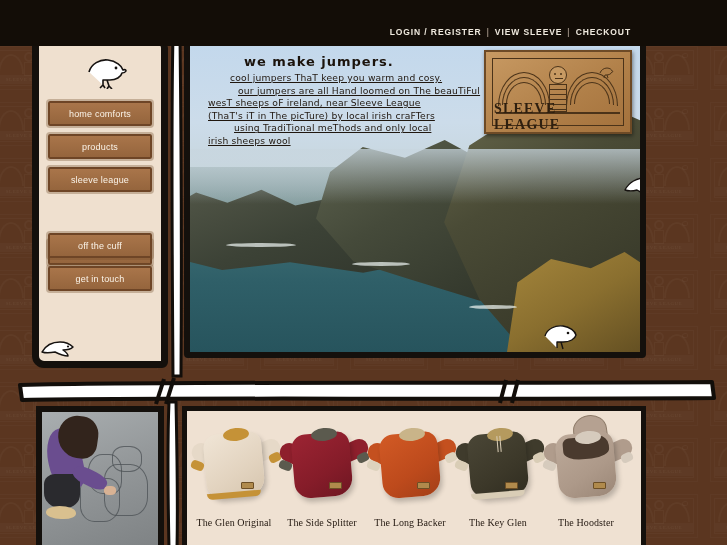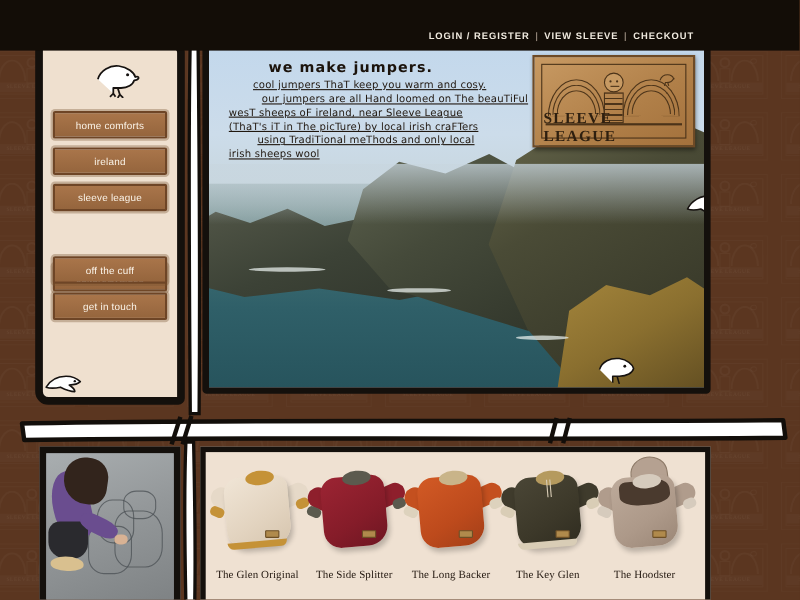--- a/index.html
+++ b/index.html
@@ -1296,21 +1296,21 @@
   <div id="sidebar">
     <svg id="sidebar-bird" viewBox="0 0 46 34">
       <path d="M6 17 C8 9 17 4 25 5 C33 6 39 11 40 15 C42 14 43 15 43 16 C42 18 40 18 39 18 C38 22 33 25 27 25 L20 25 L20 30 M24 25 L26 31 M20 30 L17 33 M20 30 L22 33 M26 31 L24 34 M26 31 L29 34" fill="#ffffff" stroke="#161210" stroke-width="1.6" stroke-linejoin="round"></path>
       <circle cx="33" cy="13" r="1.4" fill="#161210"></circle>
     </svg>
 
     <div class="navbtn" id="nav0">
       <span>home comforts</span>
     </div>
     <div class="navbtn" id="nav1">
-      <span>ireland</span>
+      <span>products</span>
     </div>
     <div class="navbtn" id="nav2">
       <span>sleeve league</span>
     </div>
     <div class="navbtn" id="nav3">
       <span>culture&amp;values</span>
     </div>
     <div class="navbtn" id="nav5">
       <span>get in touch</span>
     </div>

